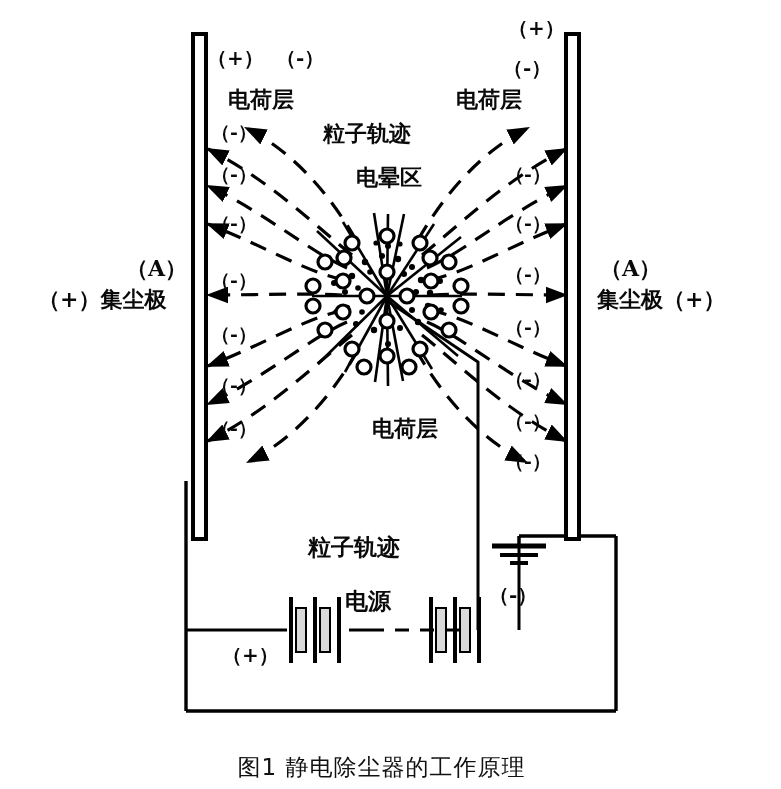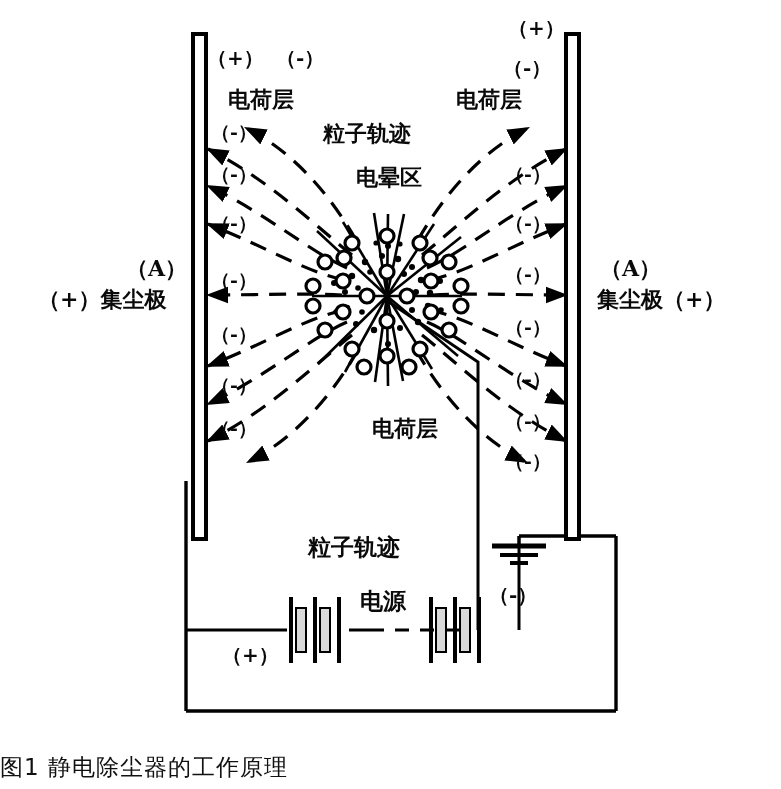--- a/index.html
+++ b/index.html
@@ -22,20 +22,21 @@
     line-height:1;
     -webkit-font-smoothing:none;
   }
   .sign{font-size:20px;font-weight:700;}
   .sign-sm{font-size:19px;font-weight:700;}
   .cn{font-size:22px;font-weight:700;}
   .cn-lg{font-size:23px;font-weight:700;}
   .caption{
     position:absolute;
     left:0;top:752px;width:763px;
+    text-align:center;
     font-family:"DejaVu Sans","Liberation Sans",sans-serif;
     font-size:23px;
     font-weight:400;
     color:#111;
     letter-spacing:1px;
   }
 </style>
 </head>
 <body>
 
@@ -227,21 +228,21 @@
   <div class="lbl cn" style="left:372px;top:417px;">电荷层</div>
 
   <div class="lbl cn" style="left:126px;top:257px;">（A）</div>
   <div class="lbl cn" style="left:22px;top:288px;margin-left:16px;">（+）集尘极</div>
 
   <div class="lbl cn" style="left:600px;top:257px;">（A）</div>
   <div class="lbl cn" style="left:597px;top:288px;">集尘极（+）</div>
 
 
   <div class="lbl cn-lg" style="left:308px;top:535px;">粒子轨迹</div>
-  <div class="lbl cn-lg" style="left:360px;top:589px;">电源</div>
+  <div class="lbl cn-lg" style="left:345px;top:589px;">电源</div>
 
   <div class="lbl sign" style="left:489px;top:585px;">（-）</div>
   <div class="lbl sign" style="left:222px;top:645px;">（+）</div>
 
   <div class="lbl sign-sm" style="left:211px;top:123px;">（-）</div>
   <div class="lbl sign-sm" style="left:211px;top:165px;">（-）</div>
   <div class="lbl sign-sm" style="left:211px;top:214px;">（-）</div>
   <div class="lbl sign-sm" style="left:211px;top:271px;">（-）</div>
   <div class="lbl sign-sm" style="left:211px;top:325px;">（-）</div>
   <div class="lbl sign-sm" style="left:211px;top:376px;">（-）</div>

